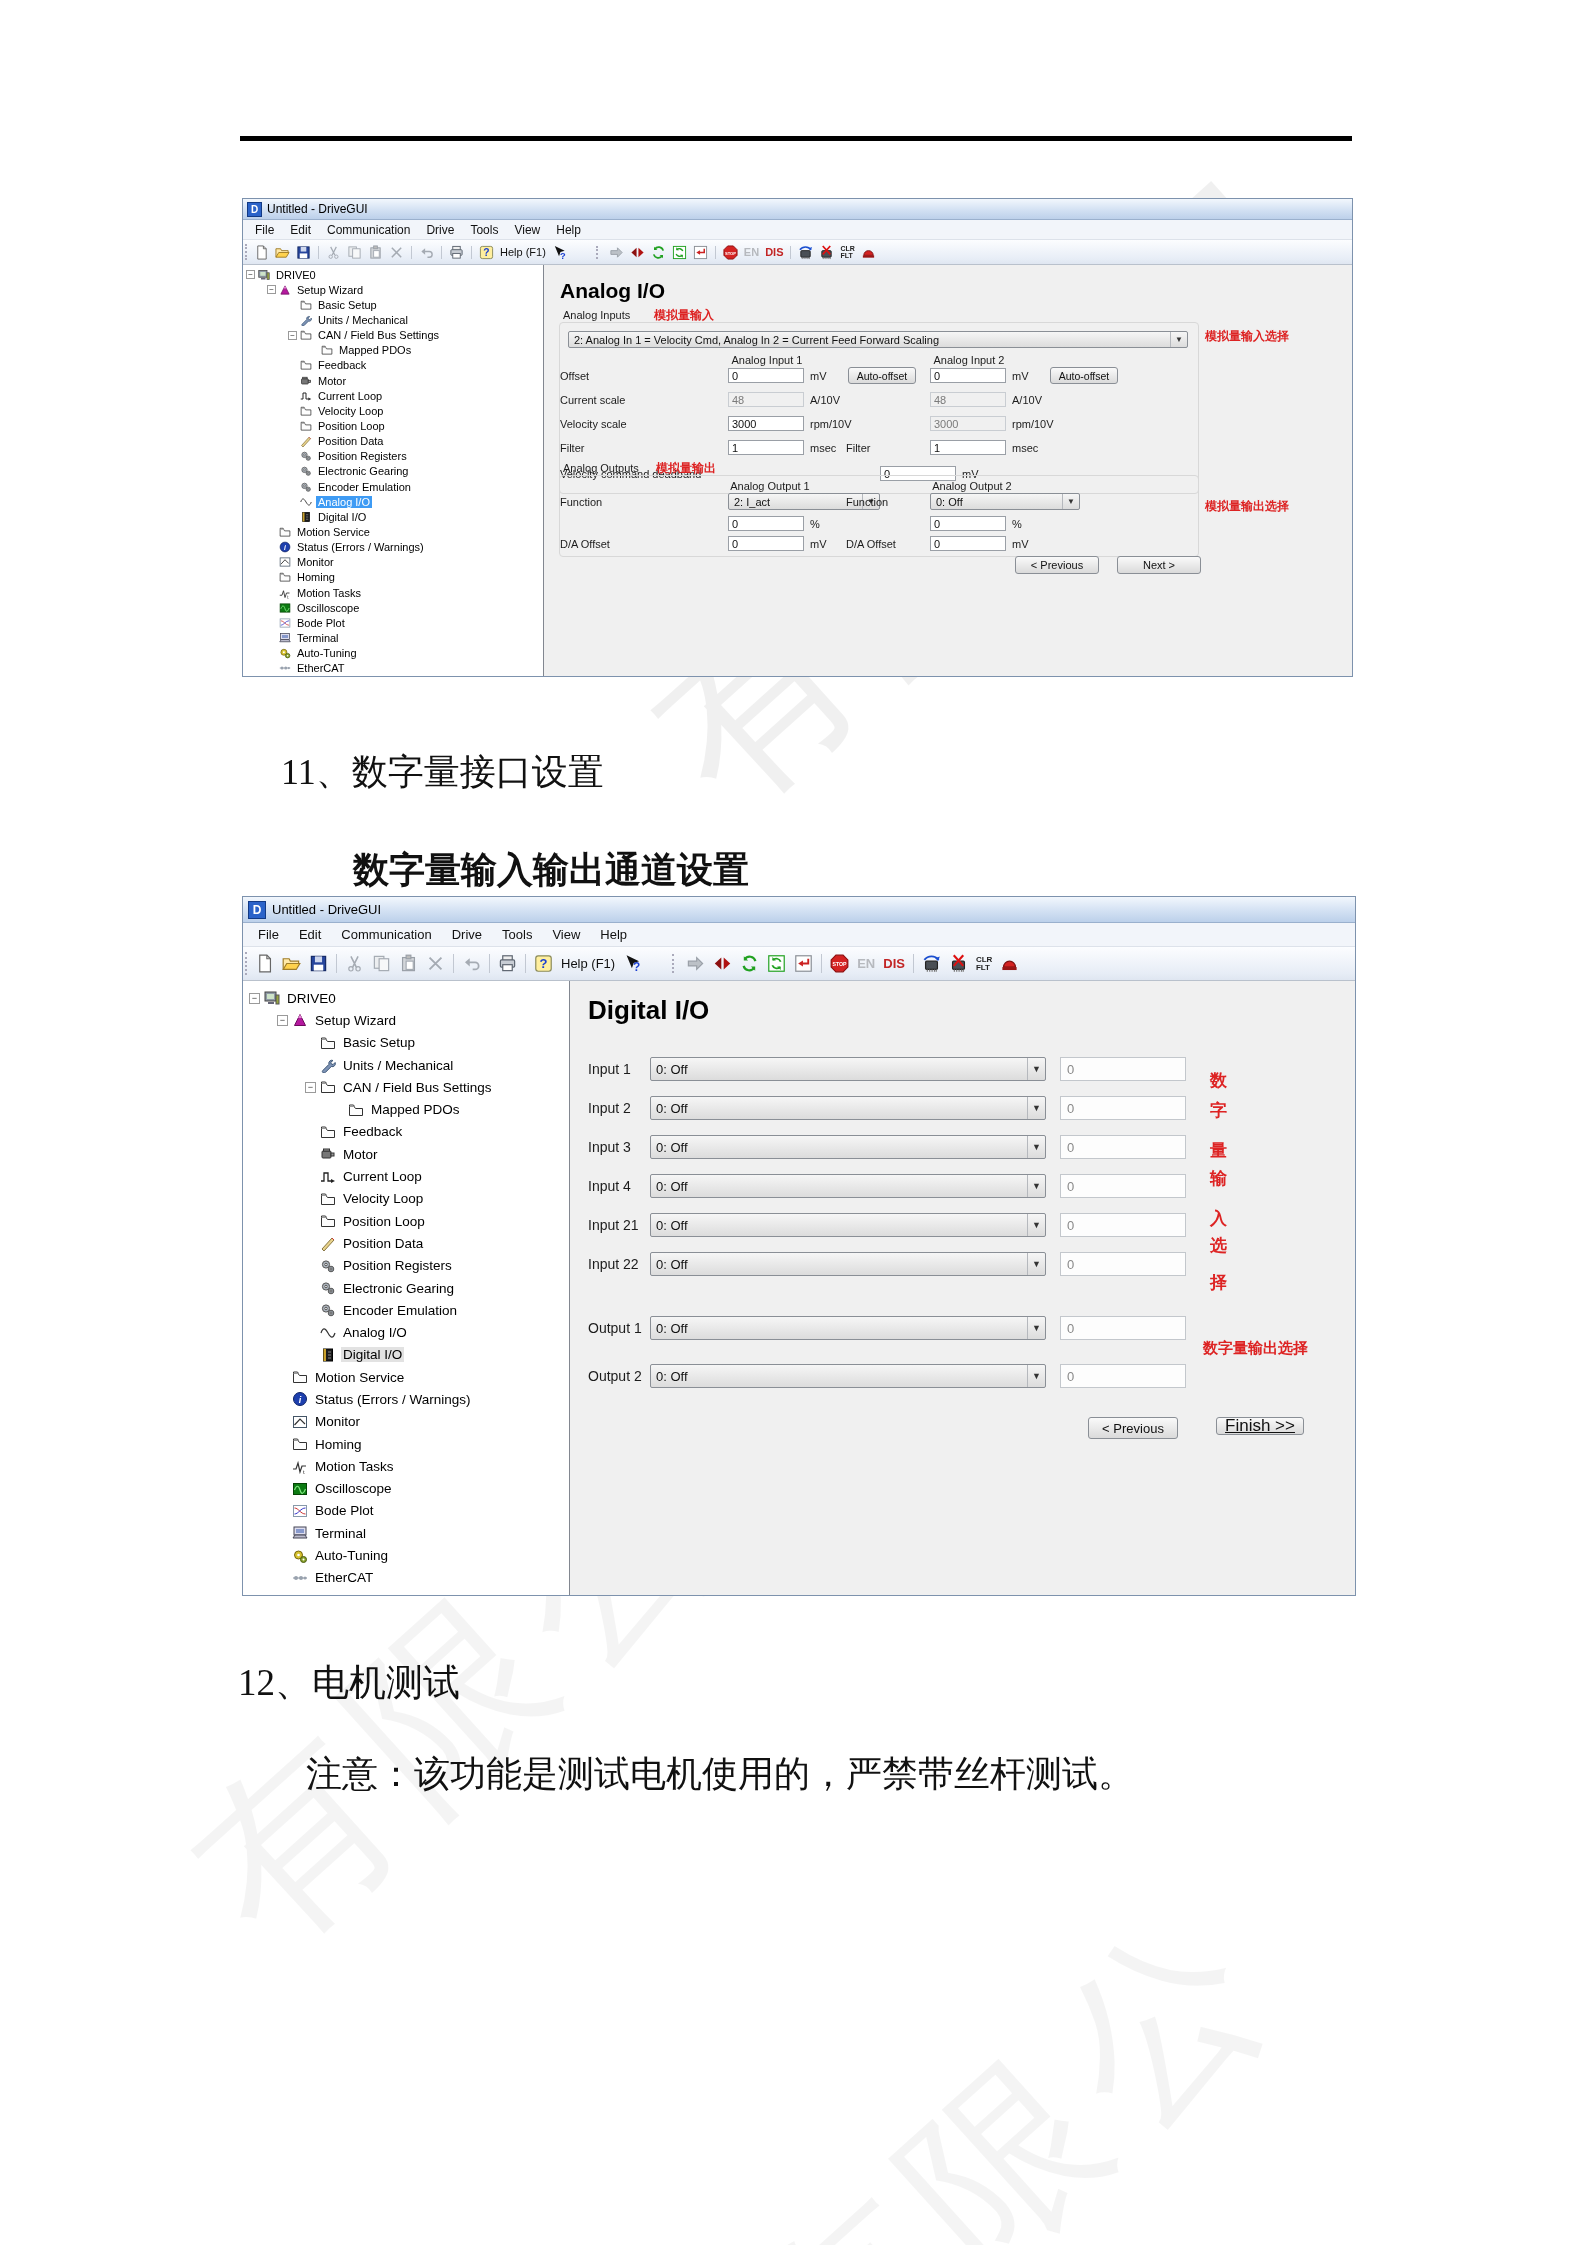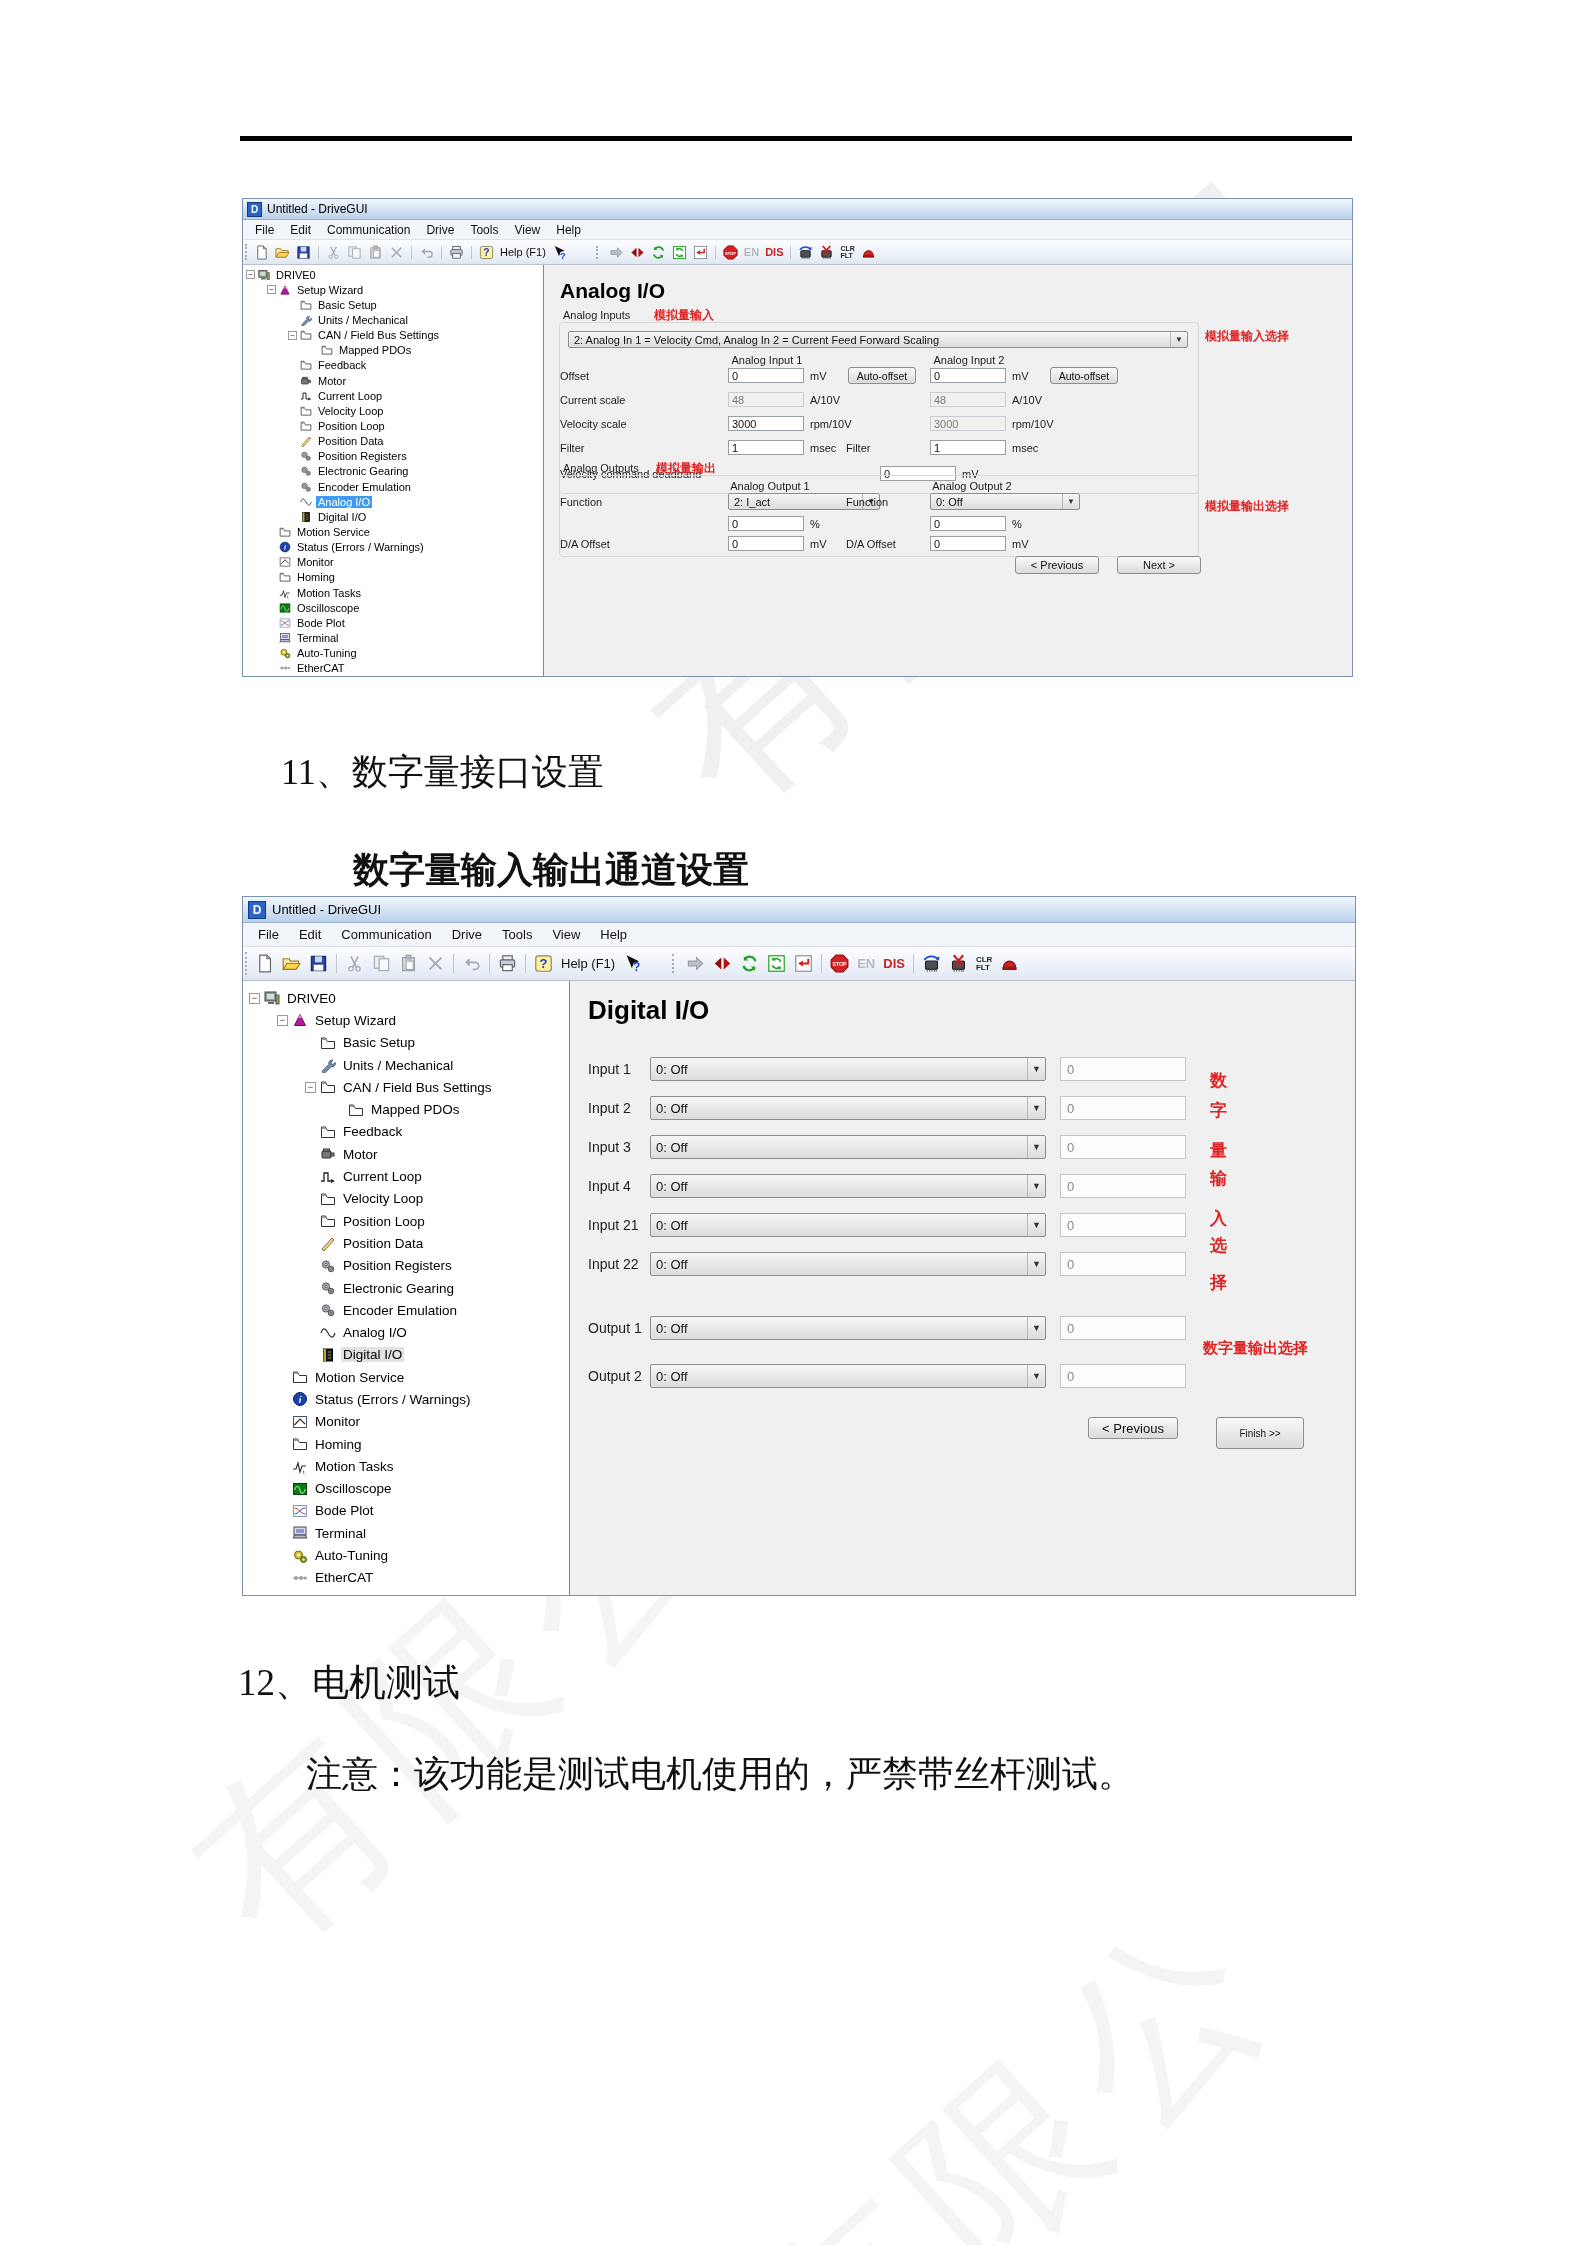--- a/index.html
+++ b/index.html
@@ -1221,19 +1221,19 @@
     <span class="combo">
       <span class="combo-text">0: Off</span>
       <span class="combo-arrow" style="font-size:9px;">▼</span>
     </span>
     <span class="dio-num">0</span>
   </div>
         </div>
       <span class="red-ann" style="left:633px;top:358px;font-size:15px;">数字量输出选择</span>
 
       <span class="wbtn" style="left:518px;top:436px;width:90px;height:22px;font-size:13px;">&lt; Previous</span>
-      <span class="wbtn" style="left:646px;top:436px;width:88px;height:32px;font-size:10px;">Finish &gt;&gt;</span>
+      <span class="wbtn" style="left:646px;top:436px;width:88px;height:18px;font-size:17px;text-decoration:underline;">Finish &gt;&gt;</span>
     </div>
   </div>
 </section>
 
 <div class="doc-h" style="left:238px;top:1658px;font-size:37px;">12、电机测试</div>
 <div class="doc-h" style="left:306px;top:1750px;font-size:36px;">注意：该功能是测试电机使用的，严禁带丝杆测试。</div>
 
 </body></html>

